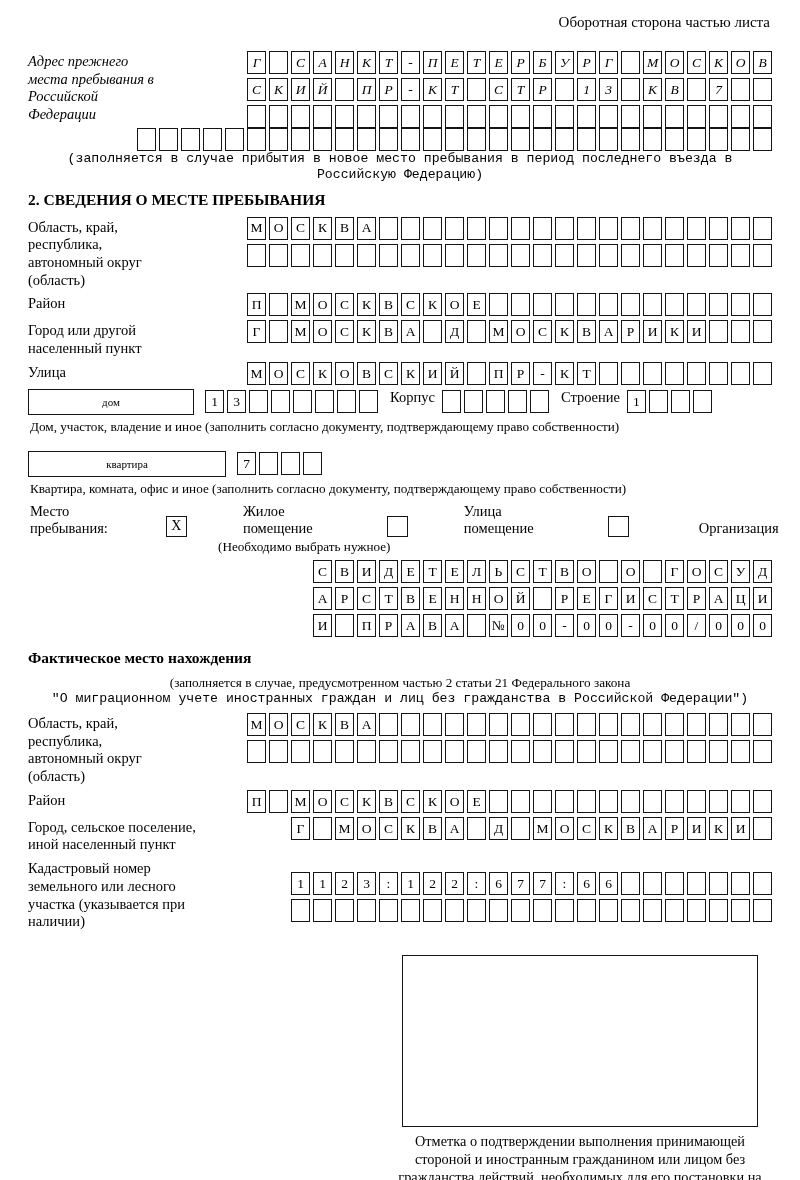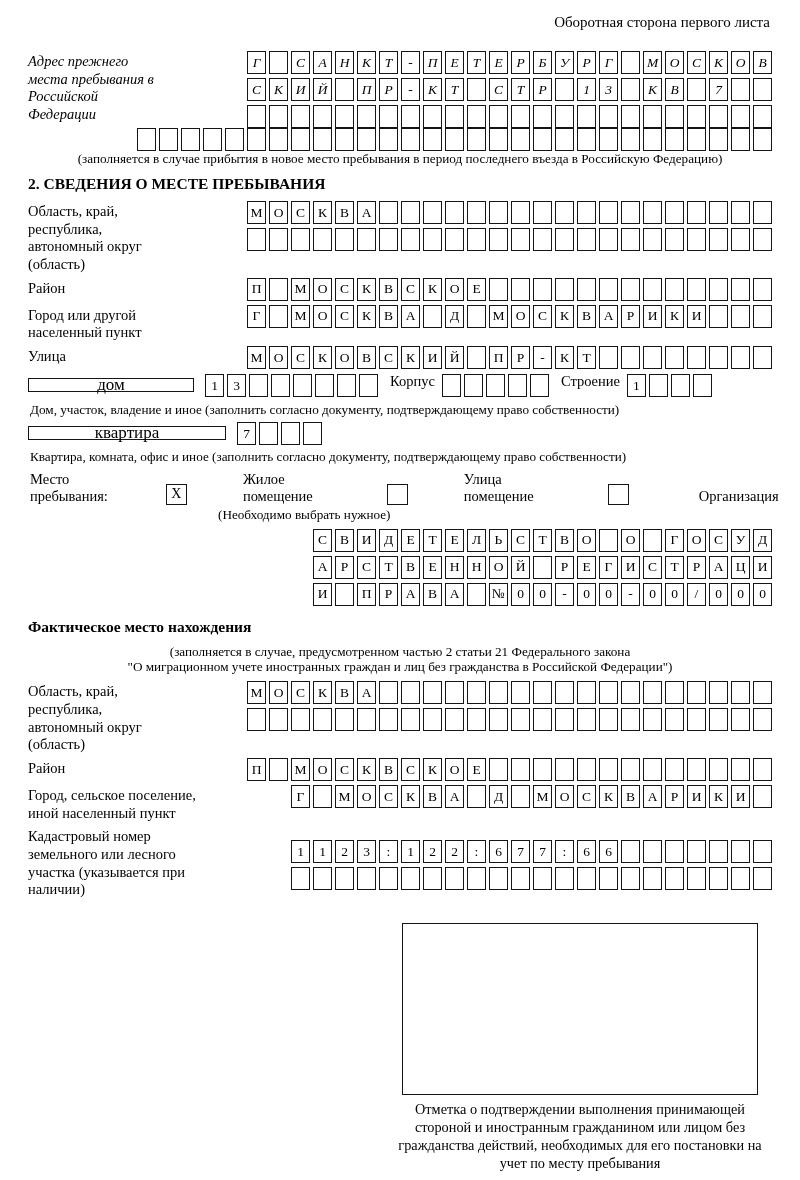--- a/index.html
+++ b/index.html
@@ -30,23 +30,23 @@
 
   .smallnote { font-size: 13.2px; line-height: 1.2; }
   .center { text-align: center; }
   .note-indent { margin: 0 0 4px 2px; }
 
   .sec-title { font-weight: bold; font-size: 15.5px; margin: 8px 0 8px 0; }
 
   
   .houserow { display: flex; align-items: center; margin-bottom: 4px; }
   .wbox {
-    border: 1.7px solid #151515; height: 14px;
+    border: 1.7px solid #151515; height: 26px;
     display: flex; align-items: center; justify-content: center;
-    font-size: 17px; flex: 0 0 auto;
+    font-size: 11px; flex: 0 0 auto;
   }
   .wbox.dom { width: 166px; }
   .wbox.kv { width: 198px; }
   .inline-lbl { font-size: 14.5px; margin: 0 4px 8px 12px; flex: 0 0 auto; }
   .houserow .cells { justify-content: flex-start; }
 
   
   .chkrow { display: flex; align-items: flex-end; margin: 6px 0 2px 2px; font-size: 14.5px; gap: 48px; }
   .chk {
     width: 21px; height: 21px; border: 1.7px solid #151515; flex: 0 0 auto;
@@ -54,29 +54,29 @@
     font-size: 14px; margin: 0 8px 0 10px;
   }
   .chk-gap { margin-left: 26px; }
 
   
   .stamp-wrap { width: 372px; margin: 24px 6px 0 auto; }
   .stamp-box { width: 356px; height: 172px; border: 1.7px solid #151515; margin-left: 8px; }
   .stamp-caption { margin-top: 6px; font-size: 14.3px; line-height: 1.25; text-align: center; }
 
   .mb2 { margin-bottom: 0; font-style: italic; }
-  .mb6 { margin-bottom: 6px; }
-  .mt4 { margin-top: 4px; }
+  .mb6 { margin-bottom: 6px; font-family: Liberation Mono, monospace; }
+  .mt4 { margin-top: 16px; }
 </style>
 </head>
 <body>
 
 <div class="page">
 
-  <div class="header-note">Оборотная сторона первого листа</div>
+  <div class="header-note">Оборотная сторона частью листа</div>
 
   <div class="frow mb2">
     <div class="flabel">Адрес прежнего места пребывания в Российской Федерации</div>
     <div class="cellstack">
       <div class="cells">
           <span class="cell">Г</span>
           <span class="cell"></span>
           <span class="cell">С</span>
           <span class="cell">А</span>
           <span class="cell">Н</span>

